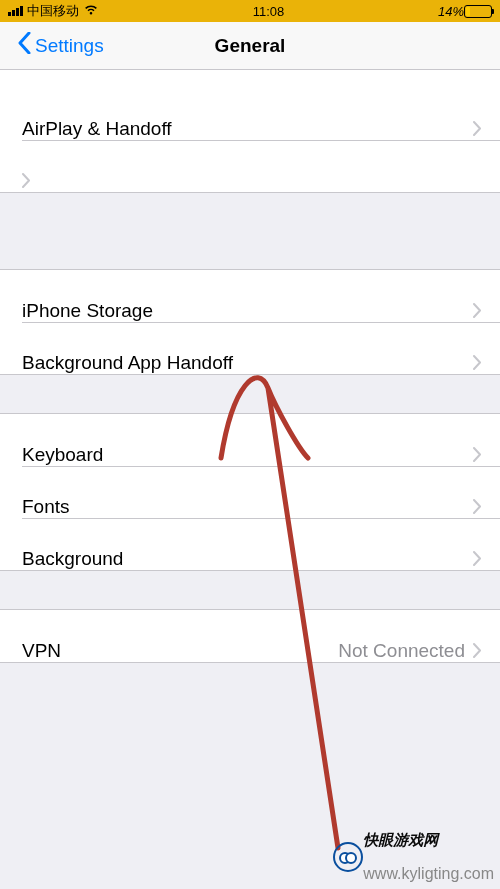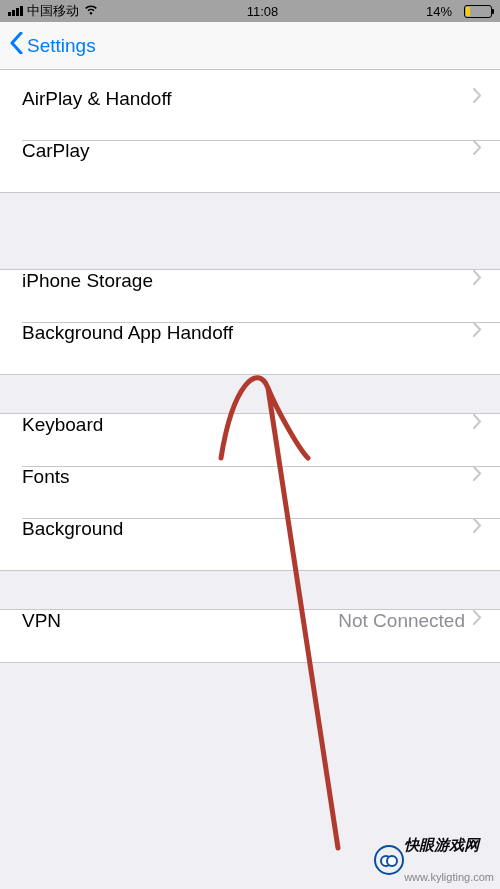--- a/index.html
+++ b/index.html
@@ -12,24 +12,24 @@
       position: relative;
     }
     .status-bar {
       height: 22px;
       display: flex;
       align-items: center;
       justify-content: space-between;
       padding: 0 8px;
       font-size: 13px;
       color: #000;
-      background: #a3a3a3;
+      background: #eab308;
     }
     .status-left { display: flex; align-items: center; gap: 4px; }
-    .status-right { display: flex; align-items: center; gap: 12px; }
+    .status-right { display: flex; align-items: center; gap: 0; font-style: italic; }
     .signal { display: inline-flex; align-items: flex-end; gap: 1px; }
     .signal-bar { width: 3px; background: #000; }
     .sb1 { height: 4px; } .sb2 { height: 6px; } .sb3 { height: 8px; } .sb4 { height: 10px; }
     .wifi-icon { display: inline-block; }
     .battery {
       width: 28px; height: 13px;
       border: 1px solid #000;
       border-radius: 3px;
       position: relative;
       display: inline-block;
@@ -47,38 +47,38 @@
       height: 48px;
       background: #f8f8f8;
       border-bottom: 0.5px solid #c8c7cc;
       display: flex;
       align-items: center;
       position: relative;
     }
     .back-btn {
       display: flex; align-items: center;
       color: #007aff; font-size: 19px;
-      padding-left: 10px;
+      padding-left: 18px;
       cursor: pointer;
     }
     .back-chevron { margin-right: 4px; }
     .nav-title {
       position: absolute; left: 0; right: 0;
       text-align: center;
       font-size: 19px; font-weight: 600;
       color: #000;
       pointer-events: none;
     }
     .content { }
     .group { background: #fff; border-top: 0.5px solid #c8c7cc; border-bottom: 0.5px solid #c8c7cc; }
     .gap { height: 38px; }
     .row {
       min-height: 52px;
       display: flex;
-      align-items: flex-start;
+      align-items: flex-end;
       padding: 0 18px 0 22px;
       position: relative;
       cursor: pointer;
     }
     .row + .row::before {
       content: '';
       position: absolute; top: 0; left: 22px; right: 0;
       height: 0.5px; background: #c8c7cc;
     }
     .row-label { font-size: 19px; color: #000; flex: 1; }
@@ -113,21 +113,21 @@
     }
     .wm-logo::before, .wm-logo::after {
       content: ''; position: absolute;
       width: 8px; height: 8px; border: 2px solid #0a4f9e;
       border-radius: 50%; background: #fff;
     }
     .wm-logo::before { left: 4px; top: 8px; }
     .wm-logo::after { right: 4px; top: 8px; }
     .wm-text { display: flex; flex-direction: column; line-height: 1.1; }
     .wm-cn { font-size: 15px; font-weight: 700; color: #0a0a0a; font-style: italic; }
-    .wm-url { font-size: 11px; color: #888; margin-top: 17px; }
+    .wm-url { font-size: 16px; color: #888; margin-top: 17px; }
   </style>
 </head>
 <body>
 
 <div class="status-bar">
   <div class="status-left">
     <span class="signal">
       <span class="signal-bar sb1"></span>
         <span class="signal-bar sb2"></span>
         <span class="signal-bar sb3"></span>
@@ -151,37 +151,37 @@
 
 <div class="nav-bar">
   <div class="back-btn">
     <span class="back-chevron">
       <svg width="13" height="22" viewBox="0 0 13 22">
           <path d="M11 1L2 11l9 10" stroke="#007aff" stroke-width="3" fill="none" stroke-linecap="round" stroke-linejoin="round"></path>
         </svg>
     </span>
     <span>Settings</span>
   </div>
+  <div class="nav-title">General</div>
 </div>
 
 <div class="content">
 
   <div class="group" style="border-top:none;">
     <div class="partial-row">
       
       
     </div>
     <div class="row">
       <span class="row-label">AirPlay &amp; Handoff</span>
       <span class="chevron"><svg width="9" height="15" viewBox="0 0 9 15">
             <path d="M1 1l6 6.5L1 14" stroke="#c7c7cc" stroke-width="2" fill="none" stroke-linecap="round" stroke-linejoin="round"></path>
           </svg></span>
     </div>
     <div class="row">
-      <span class="row-label">CarPlay</span>
       <span class="chevron"><svg width="9" height="15" viewBox="0 0 9 15">
             <path d="M1 1l6 6.5L1 14" stroke="#c7c7cc" stroke-width="2" fill="none" stroke-linecap="round" stroke-linejoin="round"></path>
           </svg></span>
     </div>
   </div>
 
   <div class="gap"></div>
 
 
   <div class="gap"></div>

